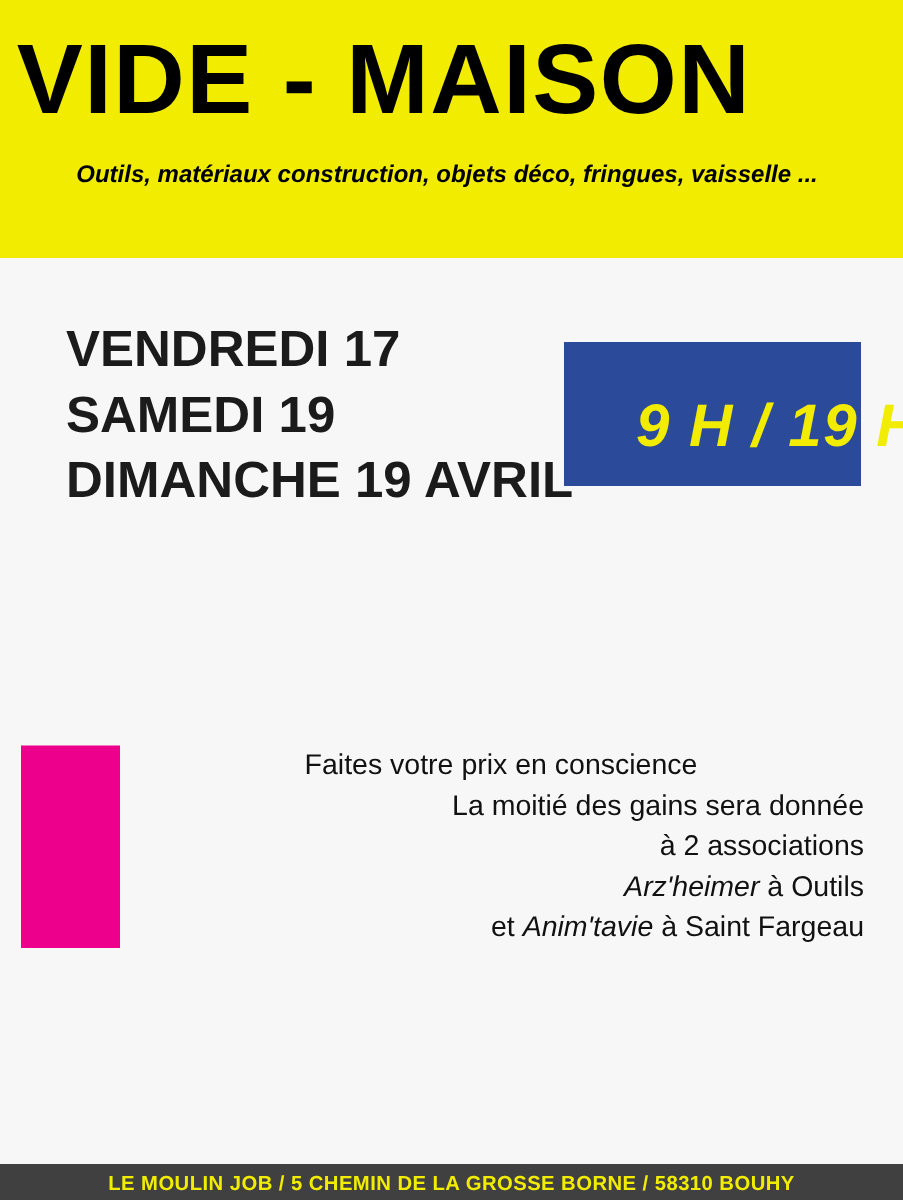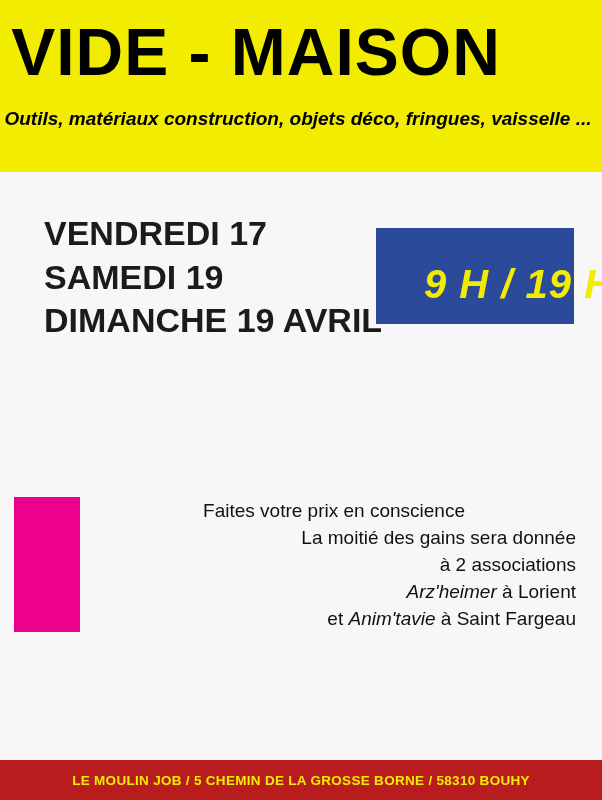--- a/index.html
+++ b/index.html
@@ -42,21 +42,21 @@
   }
   .header-subtitle {
     position: absolute;
     left: 0;
     top: 108px;
     width: 596px;
     text-align: center;
     font-family: "Liberation Sans", sans-serif;
     font-style: italic;
     font-weight: bold;
-    font-size: 19px;
+    font-size: 16px;
     color: #000000;
   }
 
   
   .dates {
     position: absolute;
     left: 44px;
     top: 212px;
     width: 340px;
   }
@@ -129,22 +129,22 @@
   }
   .msg-line em {
   }
 
   
   .footer-band {
     position: absolute;
     left: 0;
     bottom: 0;
     width: 602px;
-    height: 40px;
-    background: #b91c1c;
+    height: 24px;
+    background: #404040;
     display: flex;
     align-items: center;
     justify-content: center;
   }
   .footer-text {
     font-family: "Liberation Sans", sans-serif;
     font-weight: bold;
     font-size: 13.5px;
     color: #f2ec00;
     letter-spacing: 0.3px;
@@ -167,21 +167,21 @@
 
   <div class="hours-box"></div>
   <div class="hours-text">9 H / 19 H</div>
 
   <div class="magenta-block"></div>
 
   <div class="message">
     <div class="msg-line first">Faites votre prix en conscience</div>
     <div class="msg-line second">La moitié des gains sera donnée</div>
     <div class="msg-line">à 2 associations</div>
-    <div class="msg-line"><em>Arz'heimer</em><span> à Lorient</span></div>
+    <div class="msg-line"><em>Arz'heimer</em><span> à Outils</span></div>
     <div class="msg-line"><span>et </span><em>Anim'tavie</em><span> à Saint Fargeau</span></div>
   </div>
 
   <div class="footer-band">
     <div class="footer-text">LE MOULIN JOB / 5 CHEMIN DE LA GROSSE BORNE / 58310 BOUHY</div>
   </div>
 
 </div>
 
 </body></html>

